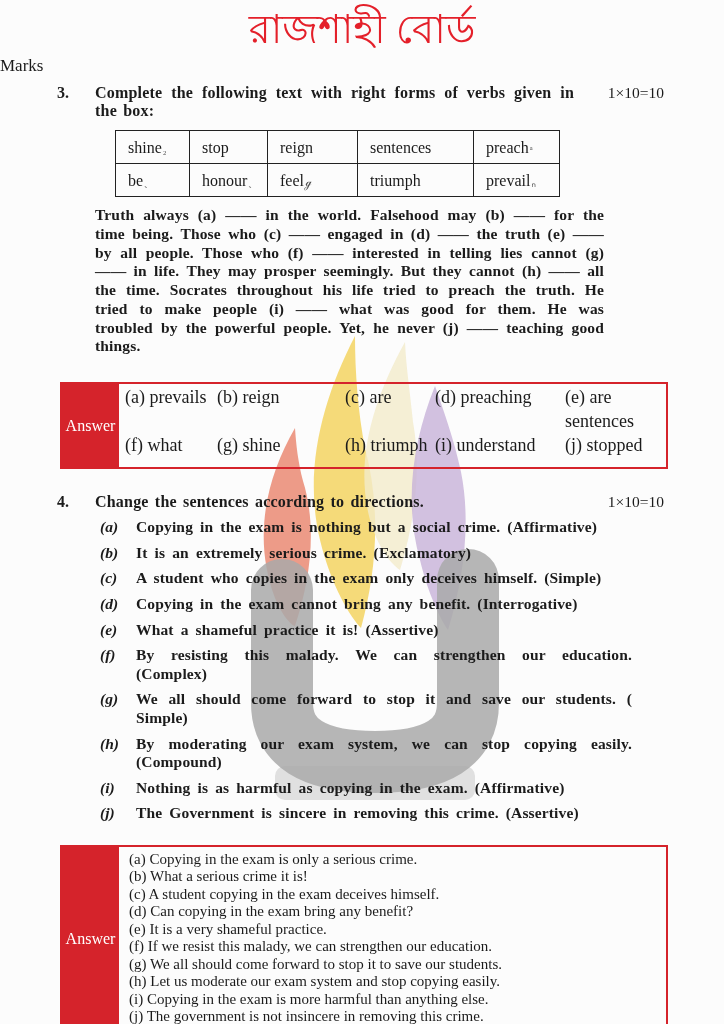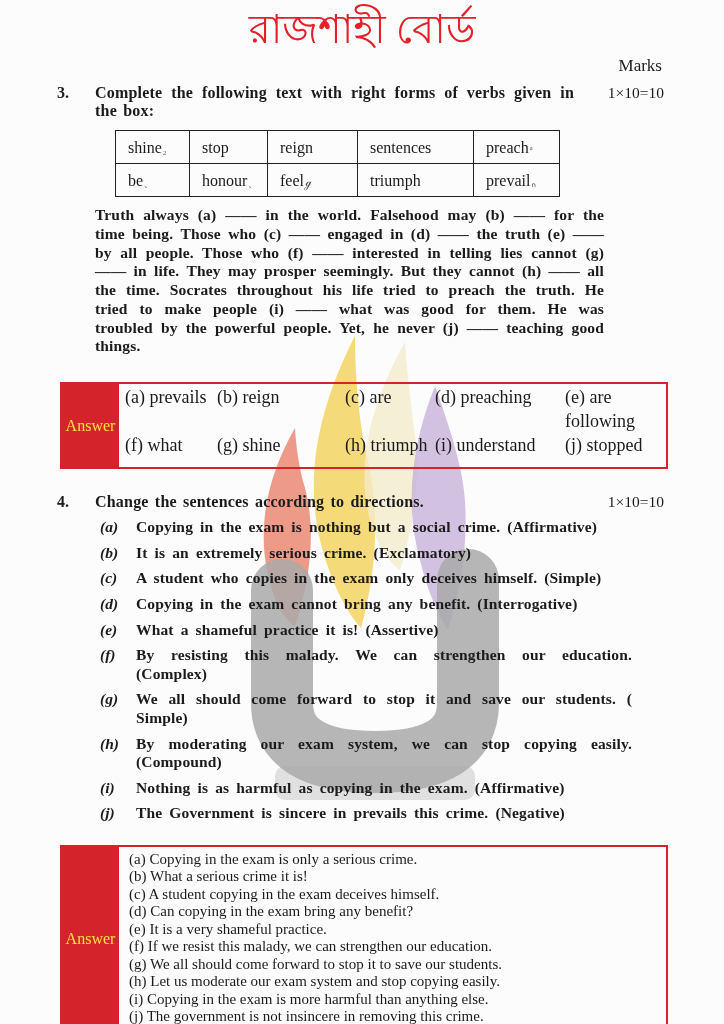--- a/index.html
+++ b/index.html
@@ -6,41 +6,41 @@
   html,body { background:#e9e9e9; }
   .page {
     width:724px; height:1024px; position:relative; overflow:hidden;
     background:#fcfcfc; margin:0 auto;
     font-family:"Liberation Serif", serif; color:#1b1b1b;
   }
   .watermark { position:absolute; left:235px; top:328px; z-index:0; }
   .content { position:relative; z-index:1; }
 
   .title { text-align:center; color:#e4202a; font-weight:normal; font-size:40px; line-height:1.1; padding-top:8px; }
-  .marks-label { text-align:right; padding-right:62px; font-size:17px; margin-top:4px; font-weight:normal; }
+  .marks-label { padding-right:62px; font-size:17px; margin-top:4px; font-weight:normal; }
 
   .q-row { display:flex; margin:8px 60px 0 57px; align-items:flex-start; }
   .q-num { width:38px; font-size:16px; font-weight:bold; }
   .q-prompt { flex:1; font-size:16px; font-weight:bold; text-align:justify; padding-right:16px; letter-spacing:.2px; word-spacing:2px; }
   .q-marks { width:74px; font-size:15.5px; white-space:nowrap; text-align:right; font-weight:normal; }
   .q4-block { margin-top:24px; }
 
   table.verb-table { border-collapse:collapse; margin:10px 0 0 115px; font-size:16px; }
   table.verb-table td { border:1.7px solid #222; padding:8px 8px 6px 12px; vertical-align:middle; }
   table.verb-table td:nth-child(1){ width:74px; }
   table.verb-table td:nth-child(2){ width:78px; }
   table.verb-table td:nth-child(3){ width:90px; }
   table.verb-table td:nth-child(4){ width:116px; }
   table.verb-table td:nth-child(5){ width:86px; }
   .pencil { font-size:11px; color:#4a4a4a; margin-left:1px; }
 
   .passage { margin:9px 120px 0 95px; font-size:15.5px; font-weight:bold; text-align:justify; line-height:1.21; word-spacing:2.5px; letter-spacing:.15px; }
 
   .answer-box { display:flex; margin-left:60px; margin-right:56px; border:2.5px solid #d5232b; background:transparent; }
-  .answer-label { background:#d5232b; color:#fde047; min-width:57px; display:flex; align-items:center; justify-content:center; font-size:16px; flex:0 0 57px; }
+  .answer-label { background:#d5232b; color:#ffffff; min-width:57px; display:flex; align-items:center; justify-content:center; font-size:16px; flex:0 0 57px; }
   .answer-box-1 { margin-top:26px; }
   .answer-grid { flex:1; padding:2px 6px 10px 6px; font-size:18px;border-radius:10px; }
   .answer-row { display:flex; line-height:1.32; }
   .answer-row span:nth-child(1){ width:92px; }
   .answer-row span:nth-child(2){ width:128px; }
   .answer-row span:nth-child(3){ width:90px; }
   .answer-row span:nth-child(4){ width:130px; }
   .answer-row span:nth-child(5){ flex:1; }
 
   .items { margin-top:7px; }
@@ -101,21 +101,21 @@
     <div class="passage">Truth always (a) —— in the world. Falsehood may (b) —— for the time being. Those who (c) —— engaged in (d) —— the truth (e) —— by all people. Those who (f) —— interested in telling lies cannot (g) —— in life. They may prosper seemingly. But they cannot (h) —— all the time. Socrates throughout his life tried to preach the truth. He tried to make people (i) —— what was good for them. He was troubled by the powerful people. Yet, he never (j) —— teaching good things.</div>
 
     <div class="answer-box answer-box-1">
       <div class="answer-label">Answer</div>
       <div class="answer-grid">
         <div class="answer-row">
           <span>(a) prevails</span>
           <span>(b) reign</span>
           <span>(c) are</span>
           <span>(d) preaching</span>
-          <span>(e) are following</span>
+          <span>(e) are sentences</span>
         </div>
         <div class="answer-row">
           <span>(f) what</span>
           <span>(g) shine</span>
           <span>(h) triumph</span>
           <span>(i) understand</span>
           <span>(j) stopped</span>
         </div>
       </div>
     </div>
@@ -158,21 +158,21 @@
       <div class="item">
           <div class="item-label">(h)</div>
           <div class="item-text">By moderating our exam system, we can stop copying easily. (Compound)</div>
         </div>
       <div class="item">
           <div class="item-label">(i)</div>
           <div class="item-text">Nothing is as harmful as copying in the exam. (Affirmative)</div>
         </div>
       <div class="item">
           <div class="item-label">(j)</div>
-          <div class="item-text">The Government is sincere in prevails this crime. (Negative)</div>
+          <div class="item-text">The Government is sincere in removing this crime. (Assertive)</div>
         </div>
     </div>
 
     <div class="answer-box answer-box-2">
       <div class="answer-label">Answer</div>
       <div class="answer-lines">
         <div class="answer-line">(a) Copying in the exam is only a serious crime.</div>
         <div class="answer-line">(b) What a serious crime it is!</div>
         <div class="answer-line">(c) A student copying in the exam deceives himself.</div>
         <div class="answer-line">(d) Can copying in the exam bring any benefit?</div>

